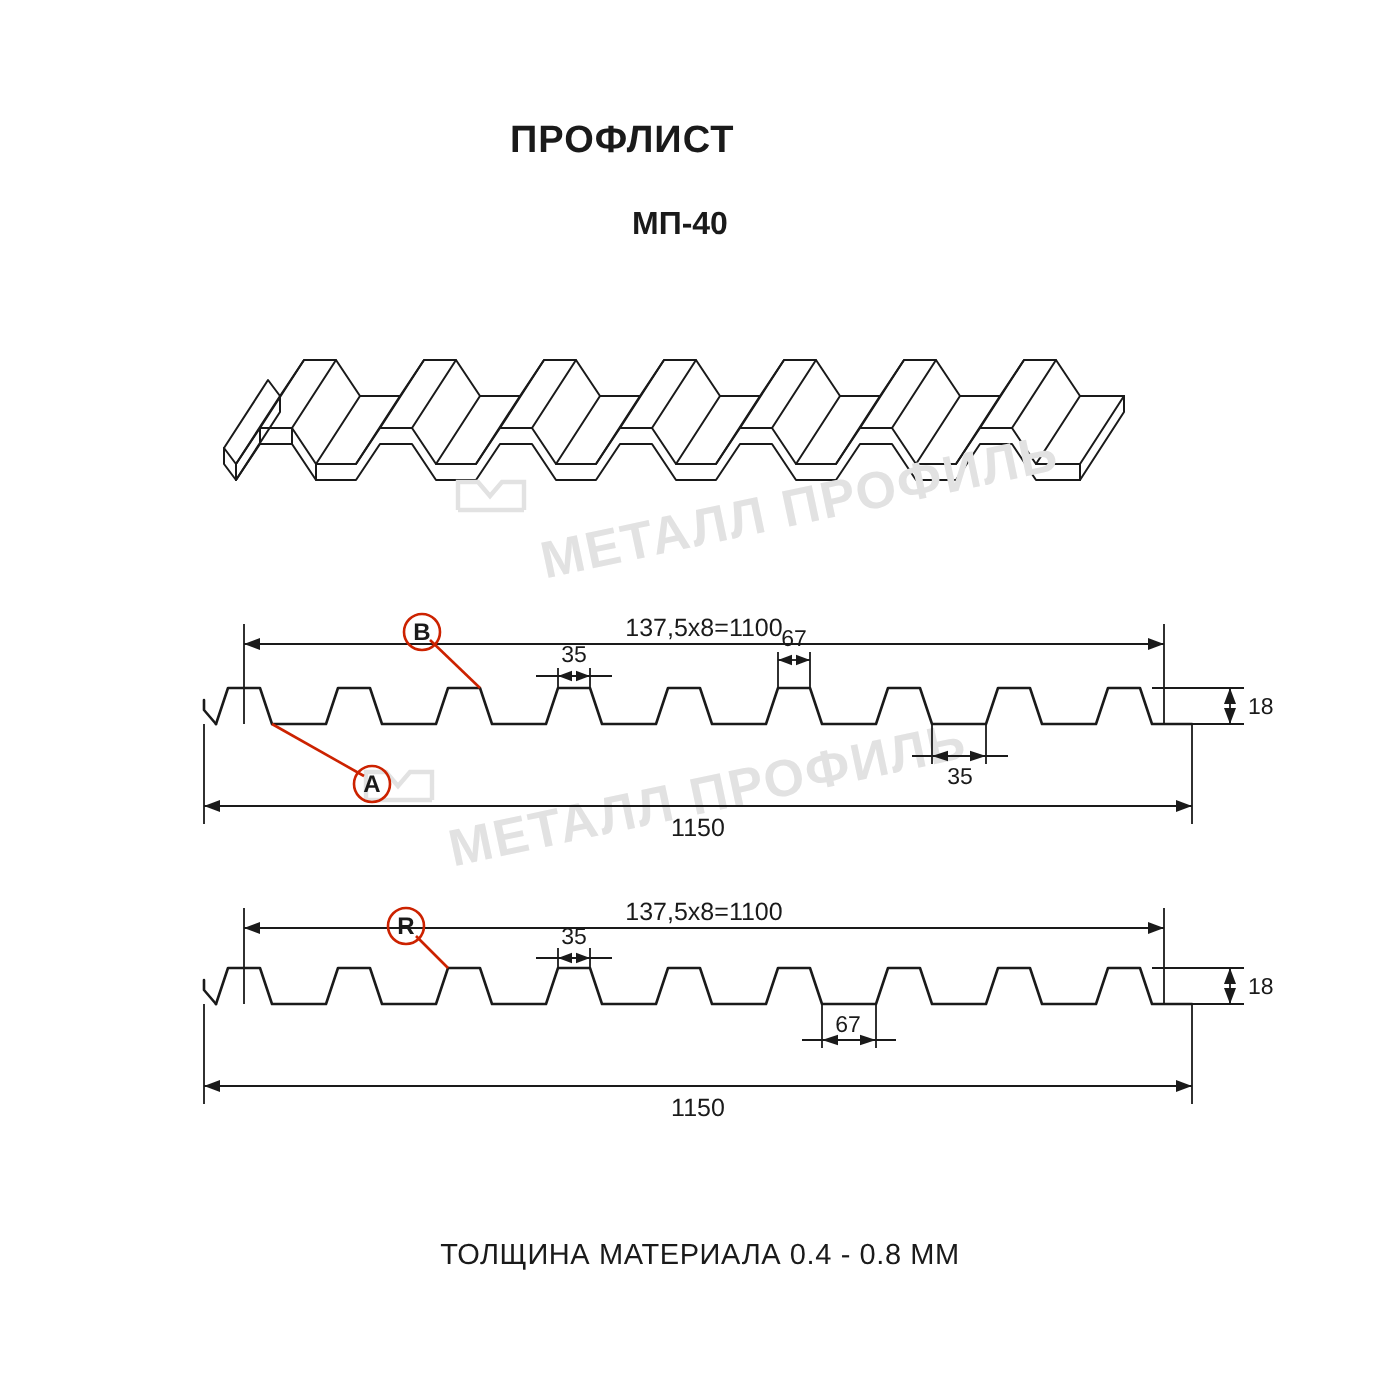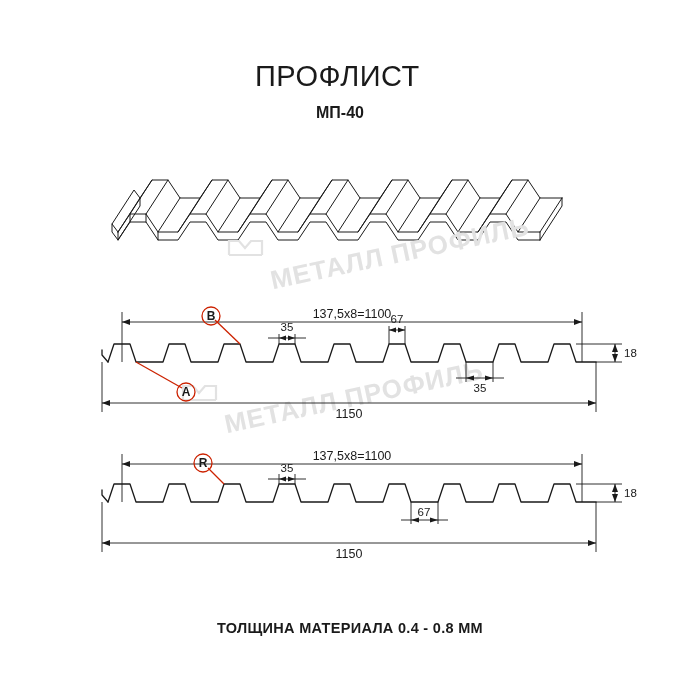--- a/index.html
+++ b/index.html
@@ -20,41 +20,41 @@
     top: 0; left: 0;
     width: 700px;
     height: 700px;
   }
 
   
   .title {
     position: absolute;
     top: 60px;
     left: 255px;
-    font-size: 29px;
-    font-weight: normal;
+    font-size: 19px;
+    font-weight: bold;
     letter-spacing: 0.5px;
     color: #1a1a1a;
   }
   .subtitle {
     position: absolute;
     top: 104px;
     left: 316px;
     font-size: 16px;
     font-weight: bold;
     color: #1a1a1a;
   }
   .footnote {
     position: absolute;
     top: 620px;
     left: 0;
     width: 700px;
     text-align: center;
     font-size: 14.5px;
-    font-weight: bold;
+    font-weight: normal;
     letter-spacing: 0.3px;
     color: #1a1a1a;
   }
 
   
   .watermark {
     position: absolute;
     color: #e2e2e2;
     font-weight: bold;
     font-size: 26px;

